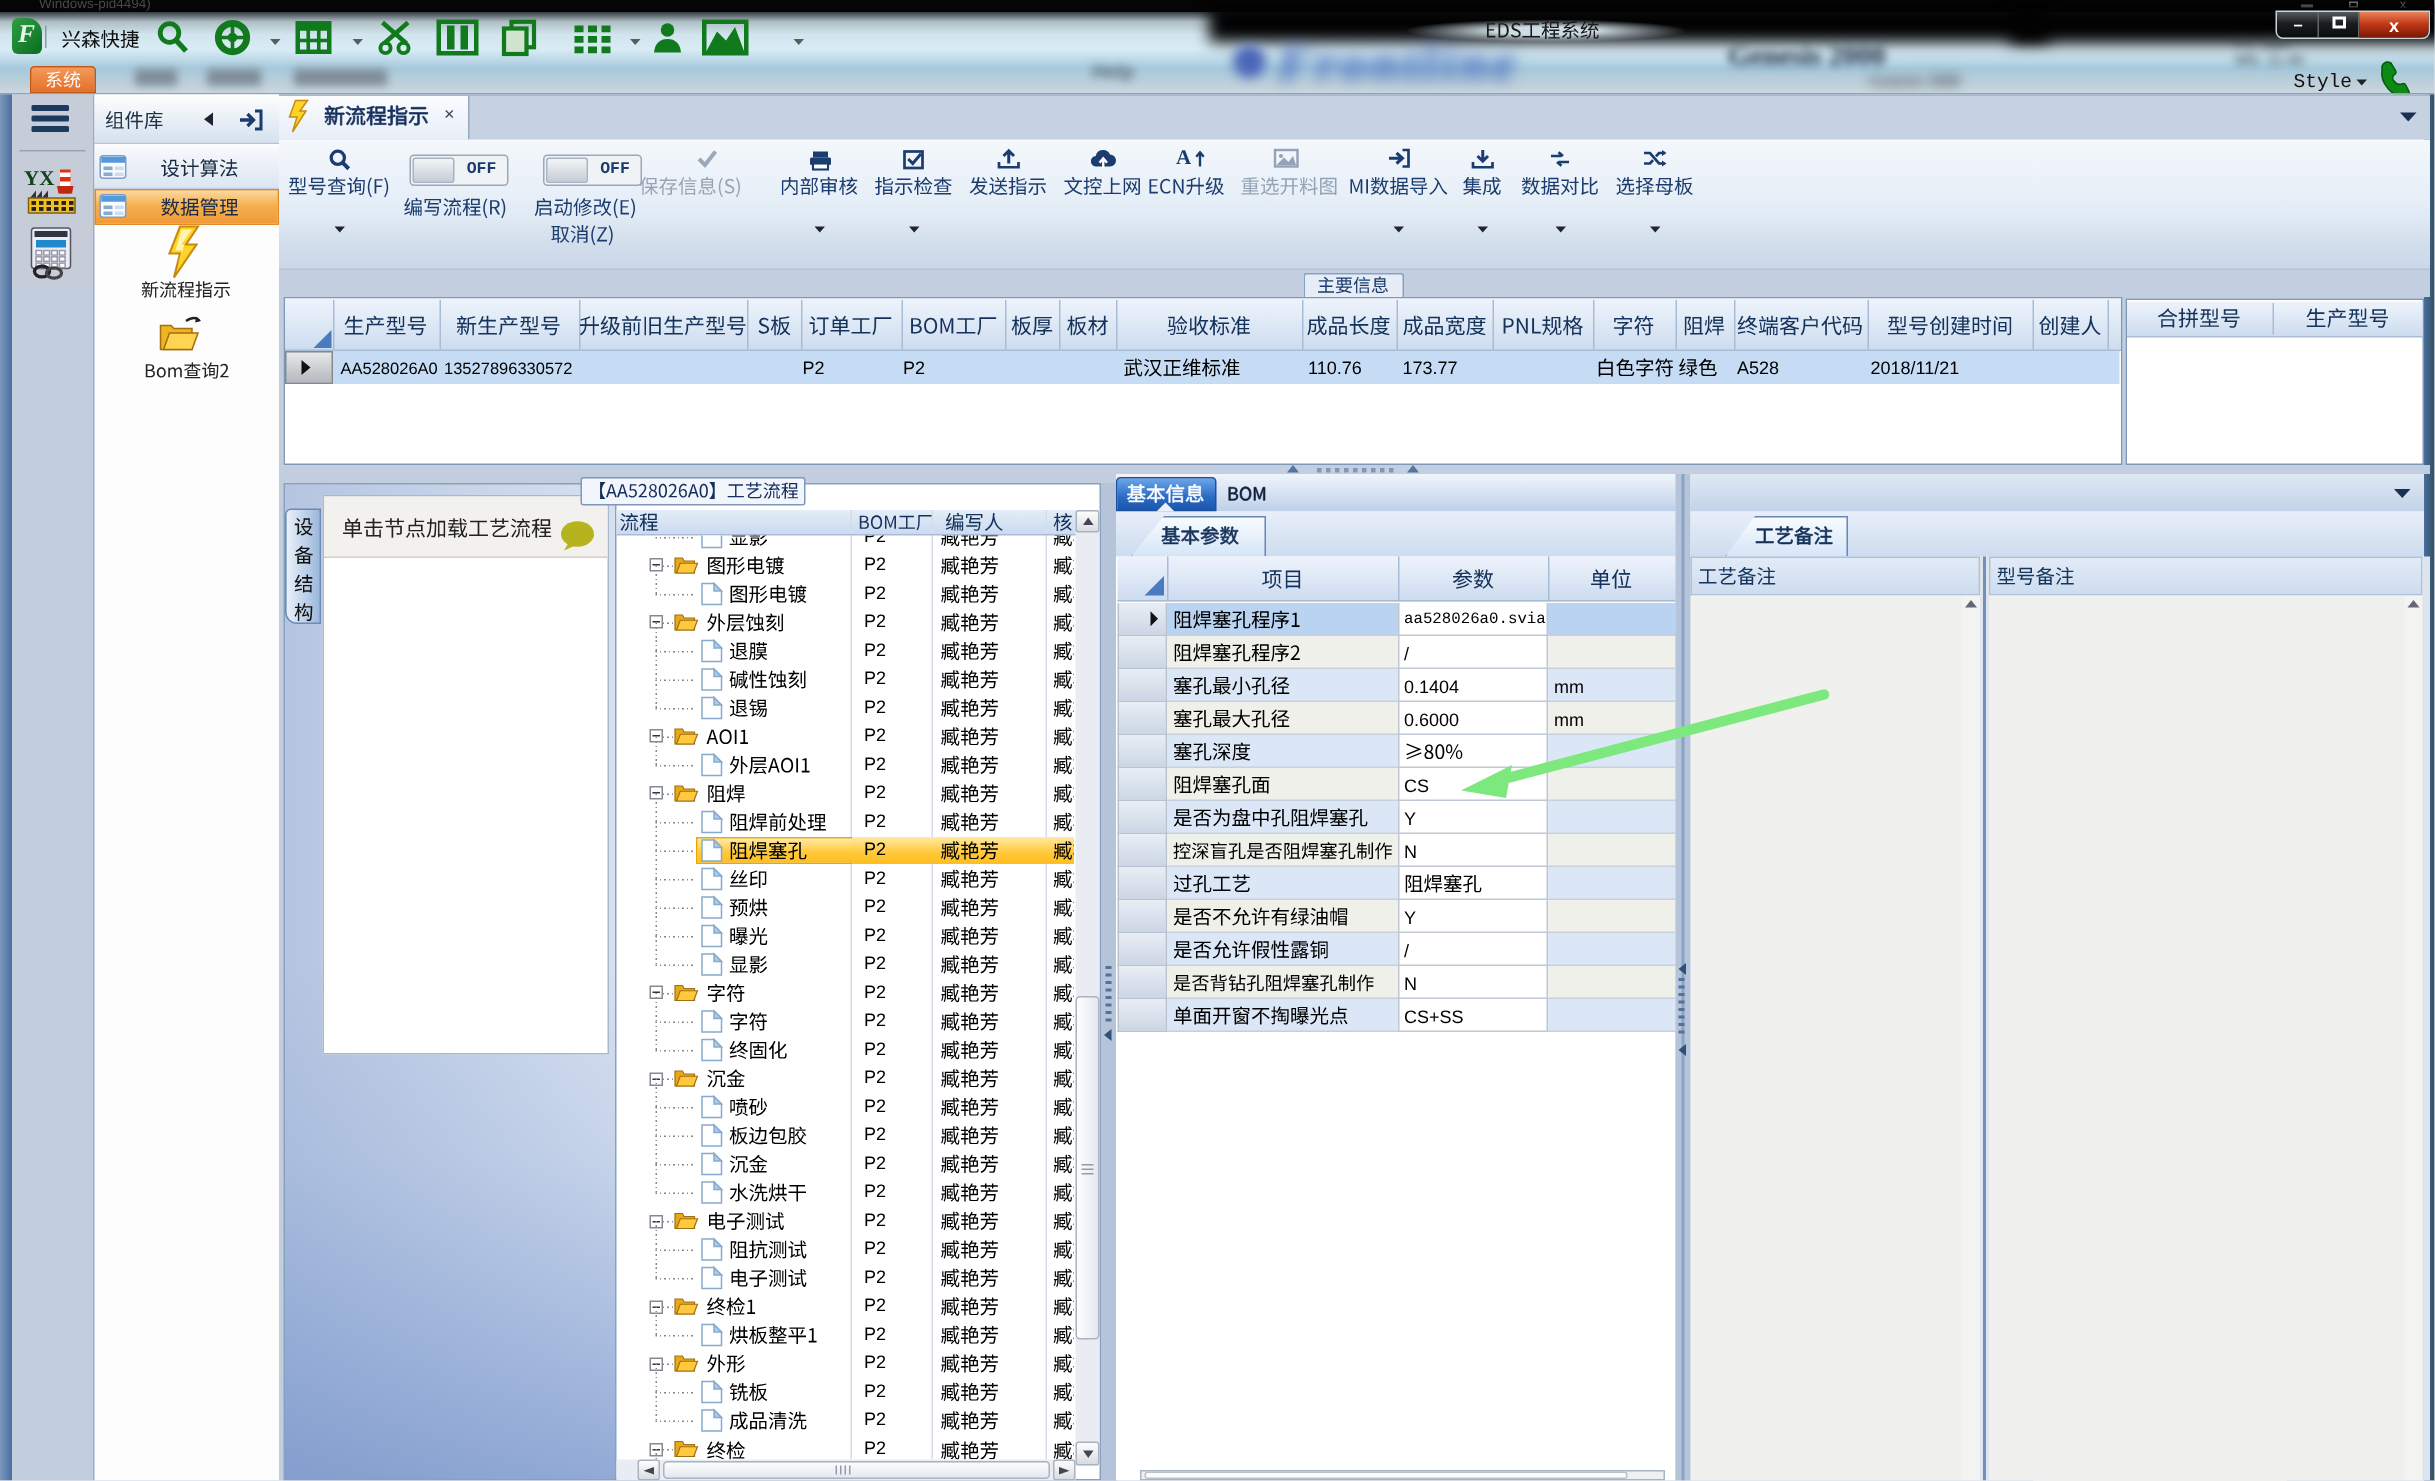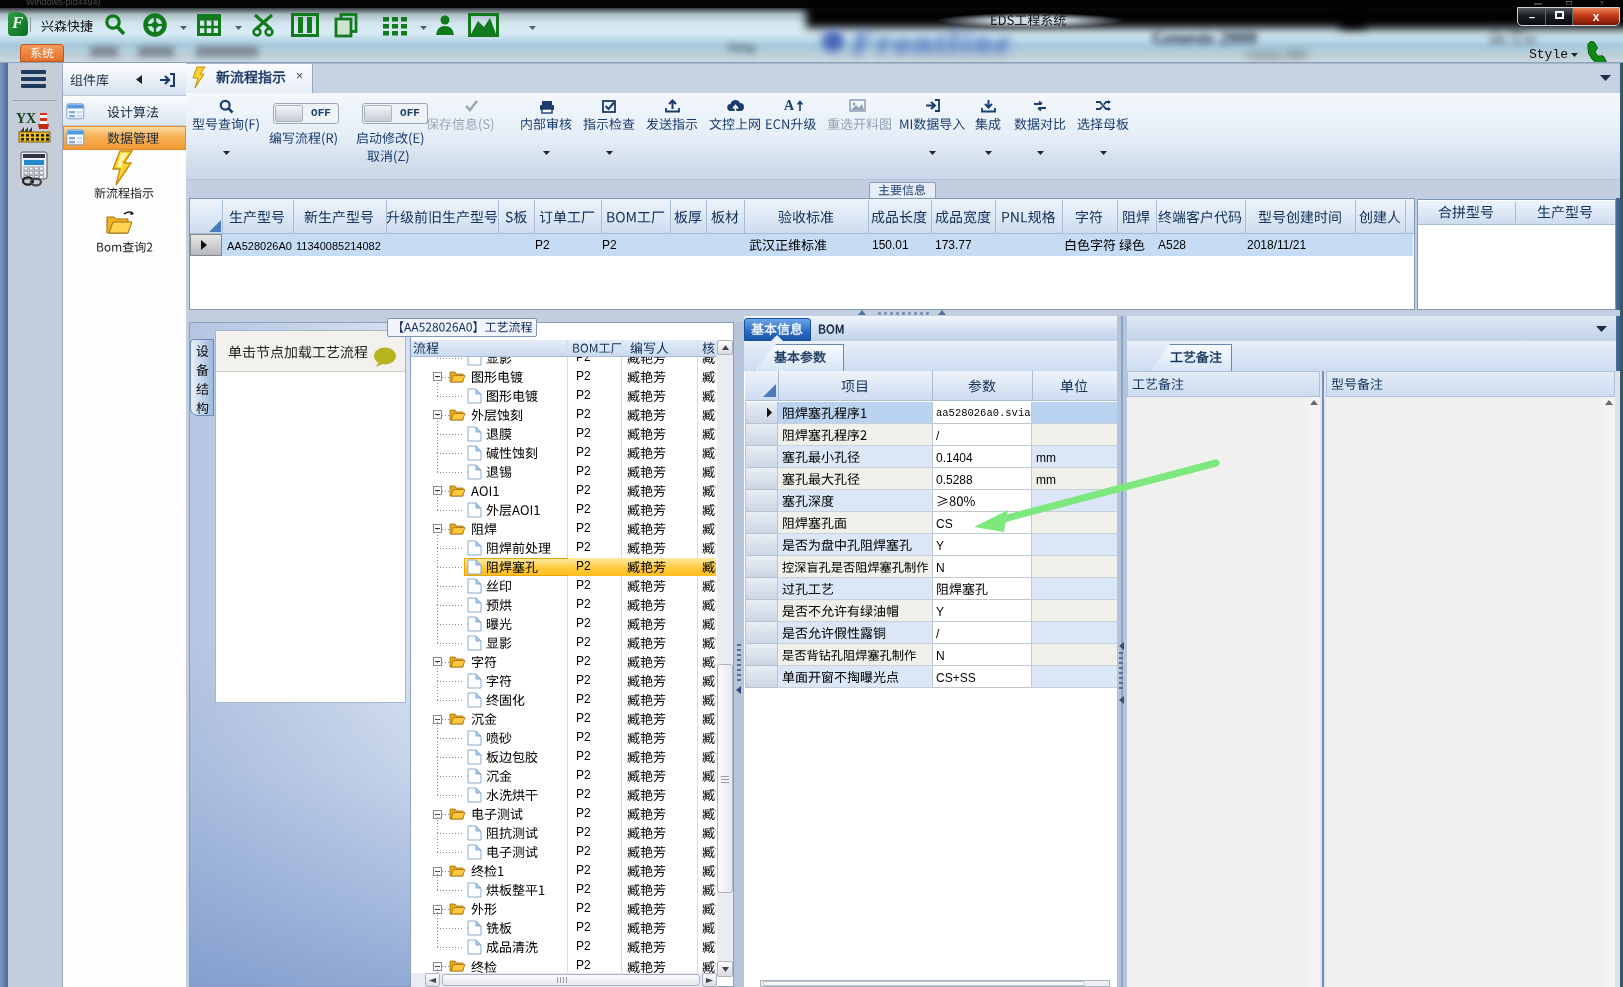--- a/index.html
+++ b/index.html
@@ -896,34 +896,34 @@
   </svg>
 <svg class="t" style="left:208px;top:220px;width:14px;height:13px">
     <path d="M13 0 L13 12 L1 12 Z" fill="#4a7ac0"></path>
   </svg>
 <div style="position:absolute;left:190px;top:234px;width:1223px;height:22px;background:#c6dcf5"></div>
 <div style="position:absolute;left:190px;top:234px;width:32px;height:22px;background:linear-gradient(#e8e8e8,#b4b8bc);border:1px solid #888;"></div>
 <svg class="t" style="left:200px;top:239px;width:8px;height:12px">
     <path d="M1 1 L7 6 L1 11 Z" fill="#111"></path>
   </svg>
 <div style="position:absolute;left:227px;top:240px;font:11px 'Liberation Sans';color:#000">AA528026A0</div>
-<div style="position:absolute;left:296px;top:240px;font:11px 'Liberation Sans';color:#000">11340085214082</div>
+<div style="position:absolute;left:296px;top:240px;font:11px 'Liberation Sans';color:#000">13527896330572</div>
 <div style="position:absolute;left:535px;top:238px;font:12px 'Liberation Sans';color:#000">P2</div>
 <div style="position:absolute;left:602px;top:238px;font:12px 'Liberation Sans';color:#000">P2</div>
 <svg class="t" style="left:749.0px;top:232.0px;width:78px;height:26px">
     <g transform="translate(0,17.94) scale(0.1300,-0.1300)" fill="#000">
       <use href="#g121" x="0"></use>
       <use href="#g122" x="100"></use>
       <use href="#g123" x="200"></use>
       <use href="#g124" x="300"></use>
       <use href="#g96" x="400"></use>
       <use href="#g97" x="500"></use>
     </g>
   </svg>
-<div style="position:absolute;left:872px;top:238px;font:12px 'Liberation Sans';color:#000">150.01</div>
+<div style="position:absolute;left:872px;top:238px;font:12px 'Liberation Sans';color:#000">110.76</div>
 <div style="position:absolute;left:935px;top:238px;font:12px 'Liberation Sans';color:#000">173.77</div>
 <svg class="t" style="left:1064.0px;top:232.0px;width:52px;height:26px">
     <g transform="translate(0,17.94) scale(0.1300,-0.1300)" fill="#000">
       <use href="#g125" x="0"></use>
       <use href="#g126" x="100"></use>
       <use href="#g106" x="200"></use>
       <use href="#g107" x="300"></use>
     </g>
   </svg>
 <svg class="t" style="left:1119.0px;top:232.0px;width:26px;height:26px">
@@ -2117,21 +2117,21 @@
 <svg class="t" style="left:782.0px;top:466.0px;width:78px;height:26px">
     <g transform="translate(0,17.94) scale(0.1300,-0.1300)" fill="#000">
       <use href="#g156" x="0"></use>
       <use href="#g157" x="100"></use>
       <use href="#g196" x="200"></use>
       <use href="#g199" x="300"></use>
       <use href="#g157" x="400"></use>
       <use href="#g198" x="500"></use>
     </g>
   </svg>
-<div style="position:absolute;left:936px;top:473px;font:12px 'Liberation Sans';color:#000">0.5288</div>
+<div style="position:absolute;left:936px;top:473px;font:12px 'Liberation Sans';color:#000">0.6000</div>
 <div style="position:absolute;left:1036px;top:473px;font:12px 'Liberation Sans';color:#000">mm</div>
 <div style="position:absolute;left:745px;top:490px;width:33px;height:22px;background:linear-gradient(#e9eef5,#ccd6e4);border:1px solid #b8c2d0;border-top:none"></div>
 <div style="position:absolute;left:778px;top:490px;width:154px;height:22px;background:#dbe7f7;border-bottom:1px solid #c8d0dc"></div>
 <div style="position:absolute;left:1032px;top:490px;width:85px;height:22px;background:#dbe7f7;border-bottom:1px solid #c8d0dc"></div>
 <div style="position:absolute;left:932px;top:490px;width:100px;height:22px;background:#fff;border:1px solid #c0c8d4;border-top:none"></div>
 <svg class="t" style="left:782.0px;top:488.0px;width:52px;height:26px">
     <g transform="translate(0,17.94) scale(0.1300,-0.1300)" fill="#000">
       <use href="#g156" x="0"></use>
       <use href="#g157" x="100"></use>
       <use href="#g200" x="200"></use>

